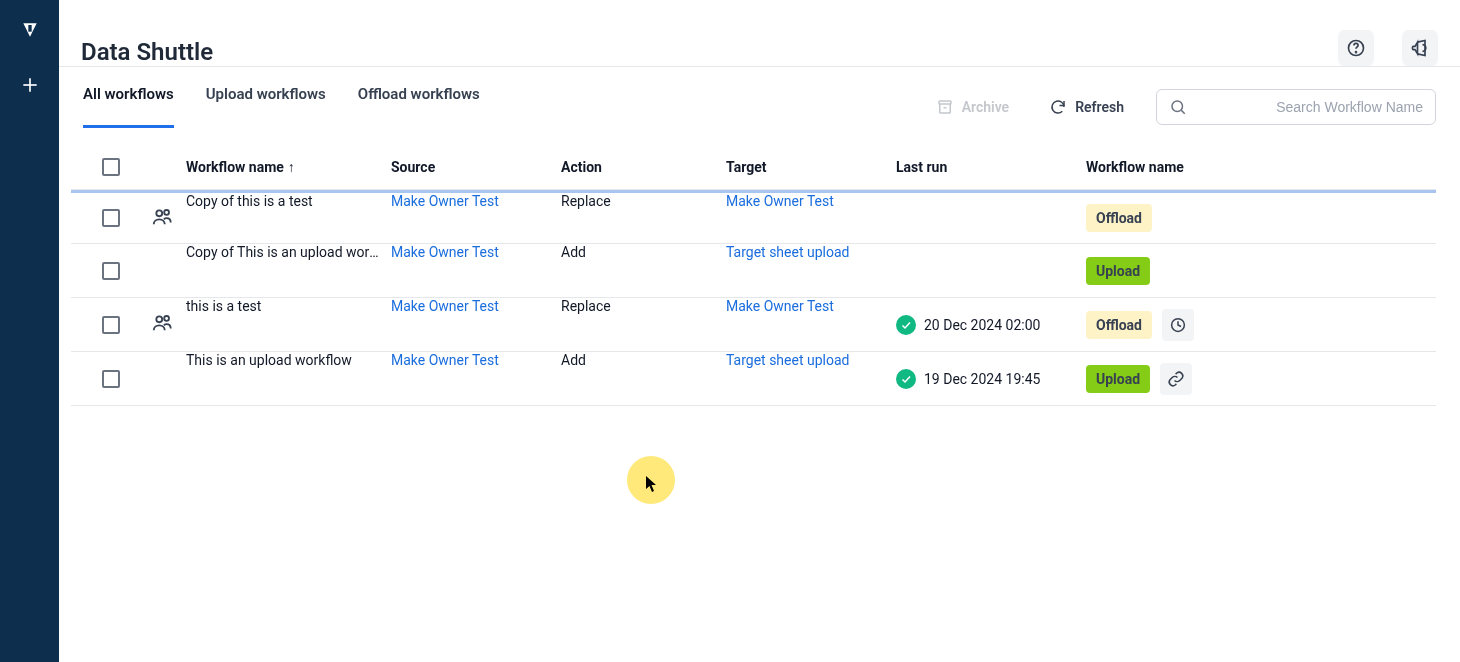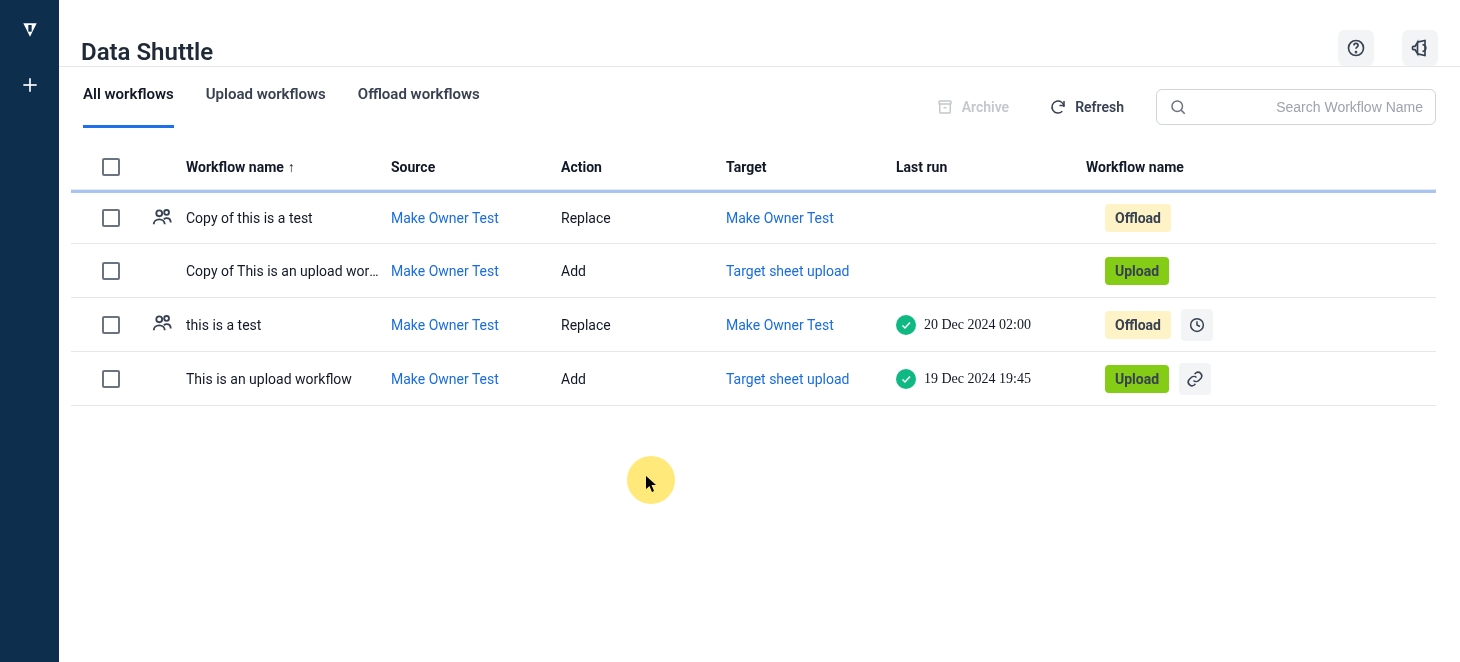--- a/index.html
+++ b/index.html
@@ -37,34 +37,34 @@
 .col-check{width:55px;display:flex;align-items:center;justify-content:center;}
 .col-shared{width:48px;display:flex;align-items:center;justify-content:center;}
 .col-name{width:205px;font-weight:700;display:flex;align-items:center;gap:4px;}
 .col-source{width:170px;font-weight:700;}
 .col-action{width:165px;font-weight:700;}
 .col-target{width:170px;font-weight:700;}
 .col-lastrun{width:190px;font-weight:700;}
 .col-type{width:130px;font-weight:700;}
 .col-extra{width:60px;}
 .sort-arrow{font-size:14px;}
-.tbody .row{display:flex;align-items:center;height:54px;border-bottom:1px solid #e5e7eb;padding-left:12px;}
+.tbody .row{display:flex;height:54px;border-bottom:1px solid #e5e7eb;padding-left:12px;}
 .tbody .row:first-child{border-top:3px solid #a7c5f0;}
 .checkbox{width:18px;height:18px;border:2px solid #6b7280;border-radius:2px;cursor:pointer;}
 .shared-icon svg{width:22px;height:22px;stroke:#374151;}
 .cell-name{width:205px;white-space:nowrap;overflow:hidden;text-overflow:ellipsis;padding-right:10px;}
 .cell-source{width:170px;}
 .cell-action{width:165px;}
 .cell-target{width:170px;}
-.cell-lastrun{width:190px;display:flex;align-items:center;gap:8px;font-family:Liberation Serif, serif;}
+.cell-lastrun{width:190px;display:flex;align-items:center;gap:8px;}
 .cell-type{width:130px;display:flex;align-items:center;gap:10px;}
 .link{color:#1a6dde;cursor:pointer;}
 .status-ok{width:20px;height:20px;border-radius:50%;background:#10b981;display:flex;align-items:center;justify-content:center;}
 .status-ok svg{width:12px;height:12px;stroke:#fff;stroke-width:3;}
-.badge{padding:6px 10px;border-radius:4px;font-weight:700;font-size:14px;margin-left:19px;}
+.badge{padding:6px 10px;border-radius:4px;font-weight:700;font-size:14px;}
 .badge-offload{background:#fef3c7;color:#374151;}
 .badge-upload{background:#84cc16;color:#374151;}
 .row-icon-box{width:32px;height:32px;background:#f3f4f6;border-radius:4px;display:flex;align-items:center;justify-content:center;cursor:pointer;}
 .row-icon-box svg{width:18px;height:18px;stroke:#374151;}
 .cursor-highlight{position:absolute;left:627px;top:456px;width:48px;height:48px;background:rgba(253,224,71,.72);border-radius:50%;pointer-events:none;}
 .cursor-arrow{position:absolute;left:646px;top:476px;pointer-events:none;}
 </style>
 </head>
 <body>
 

